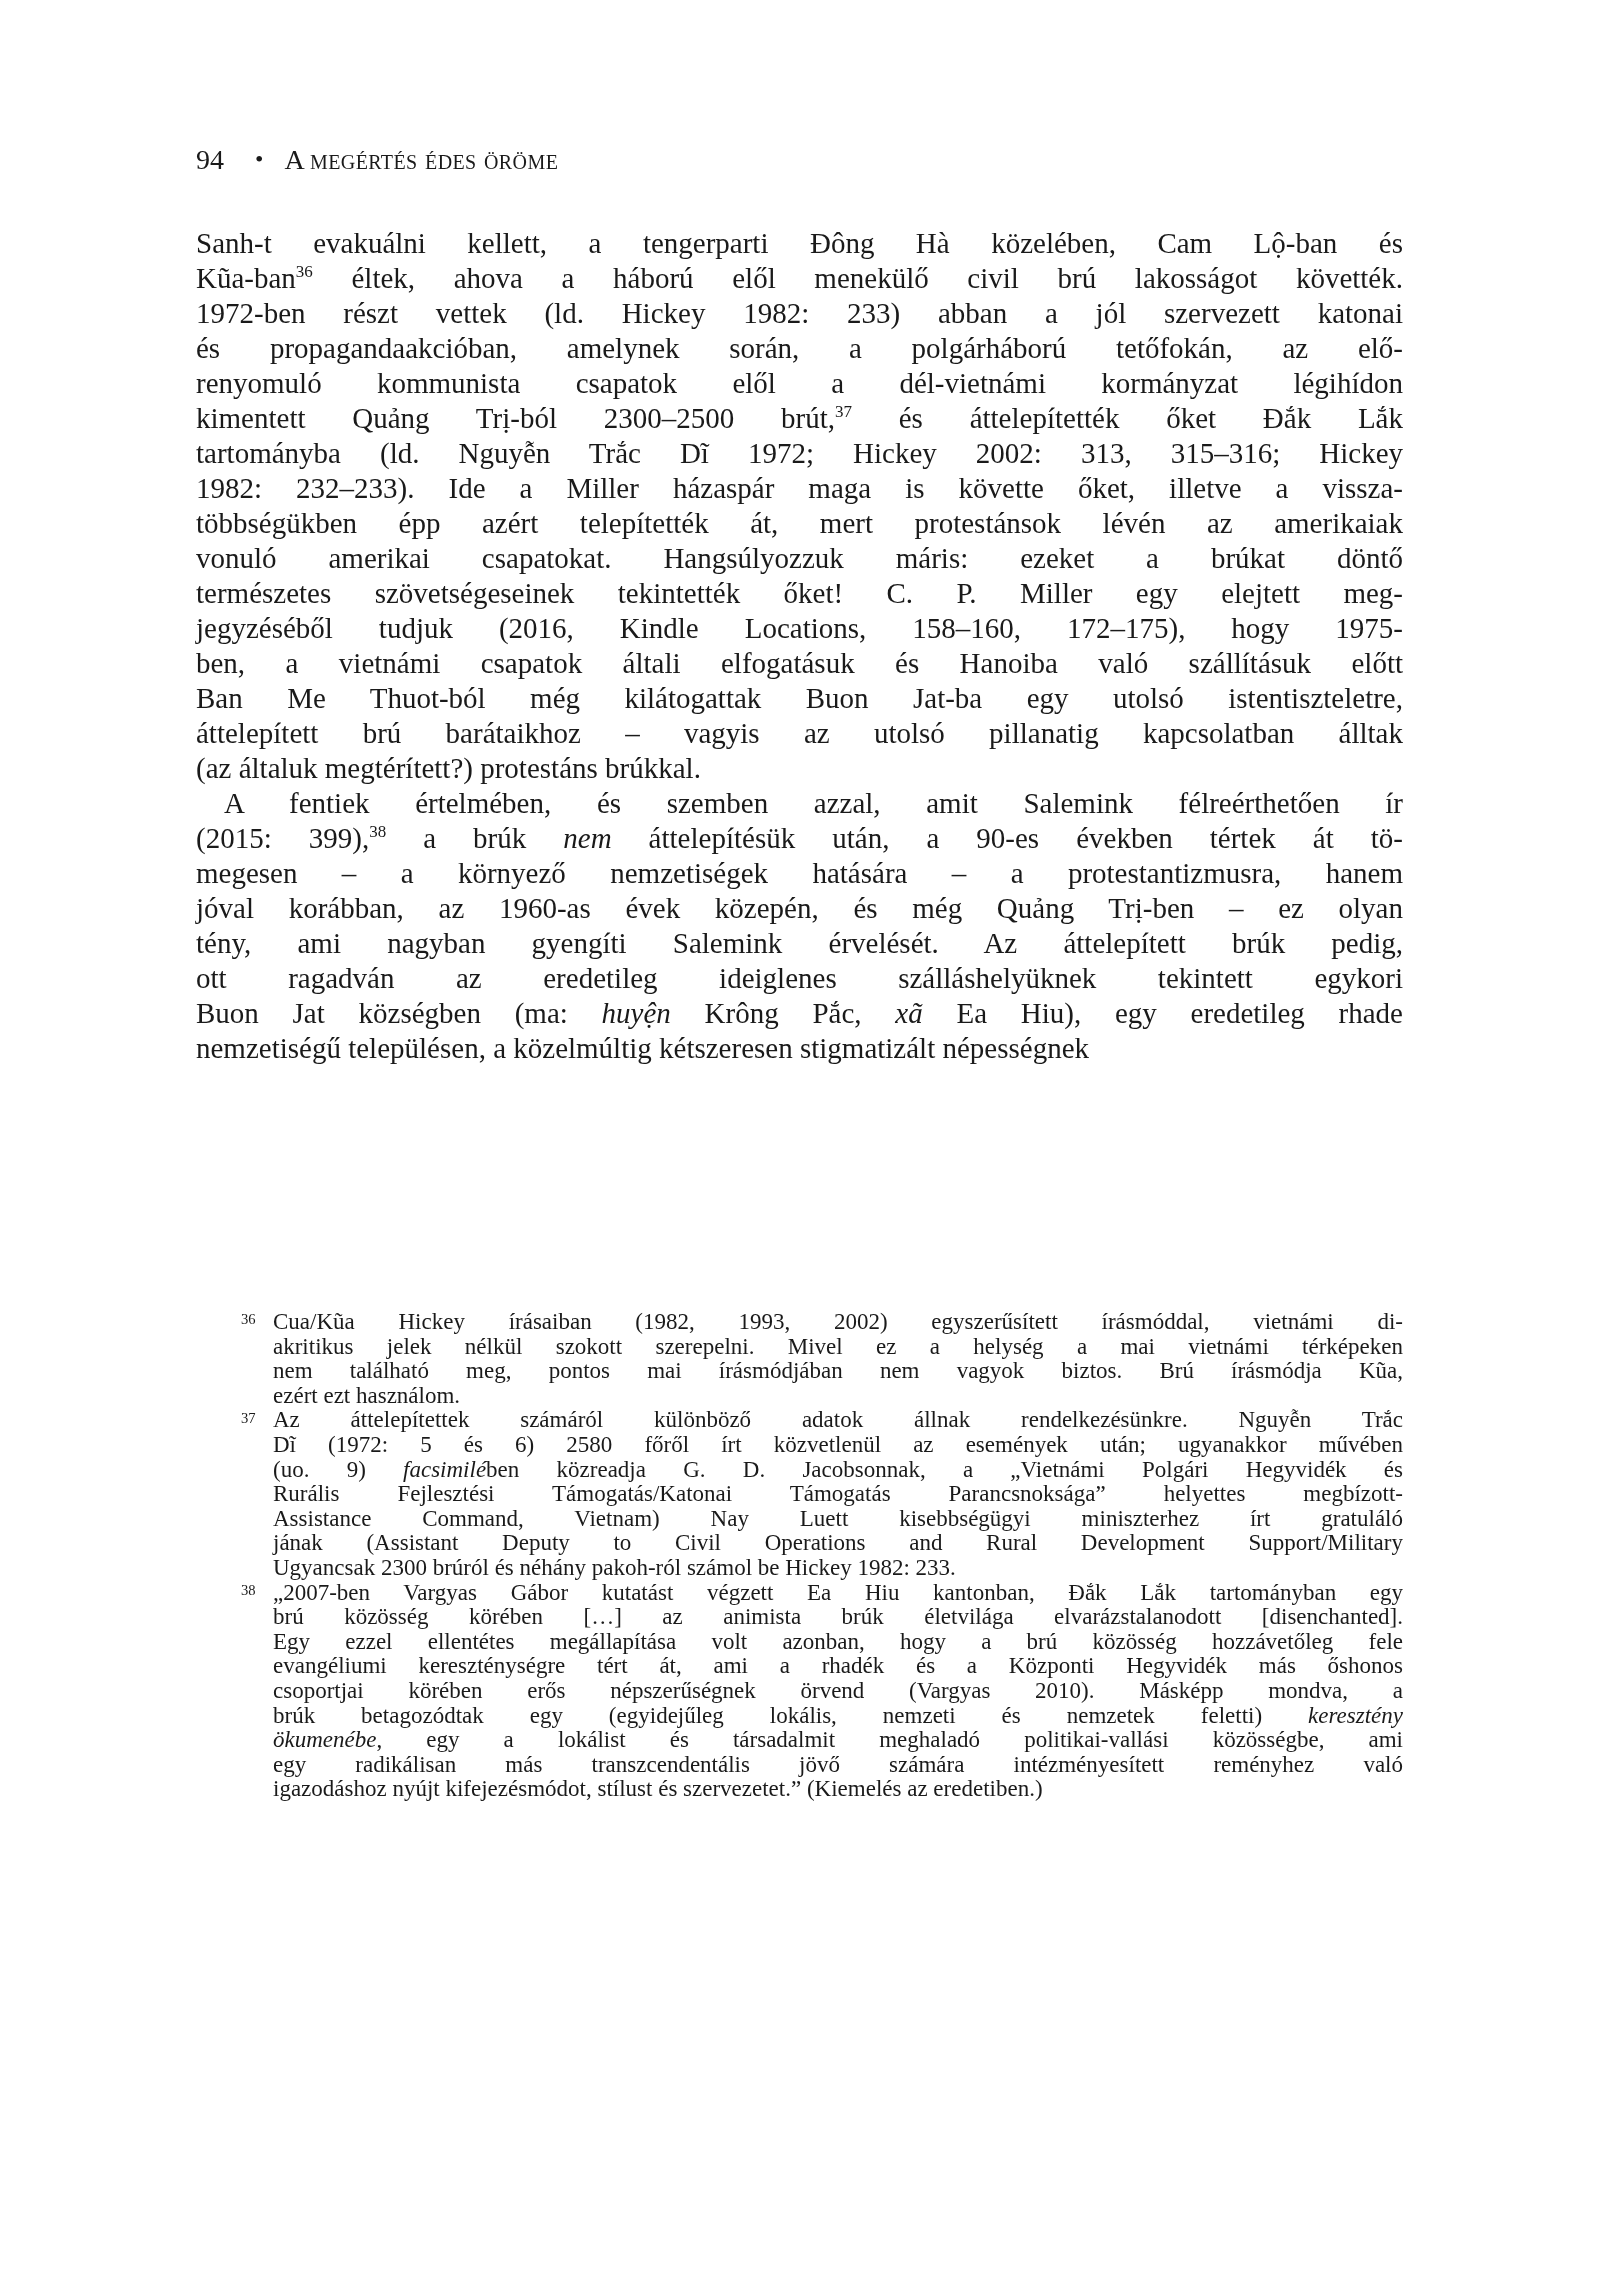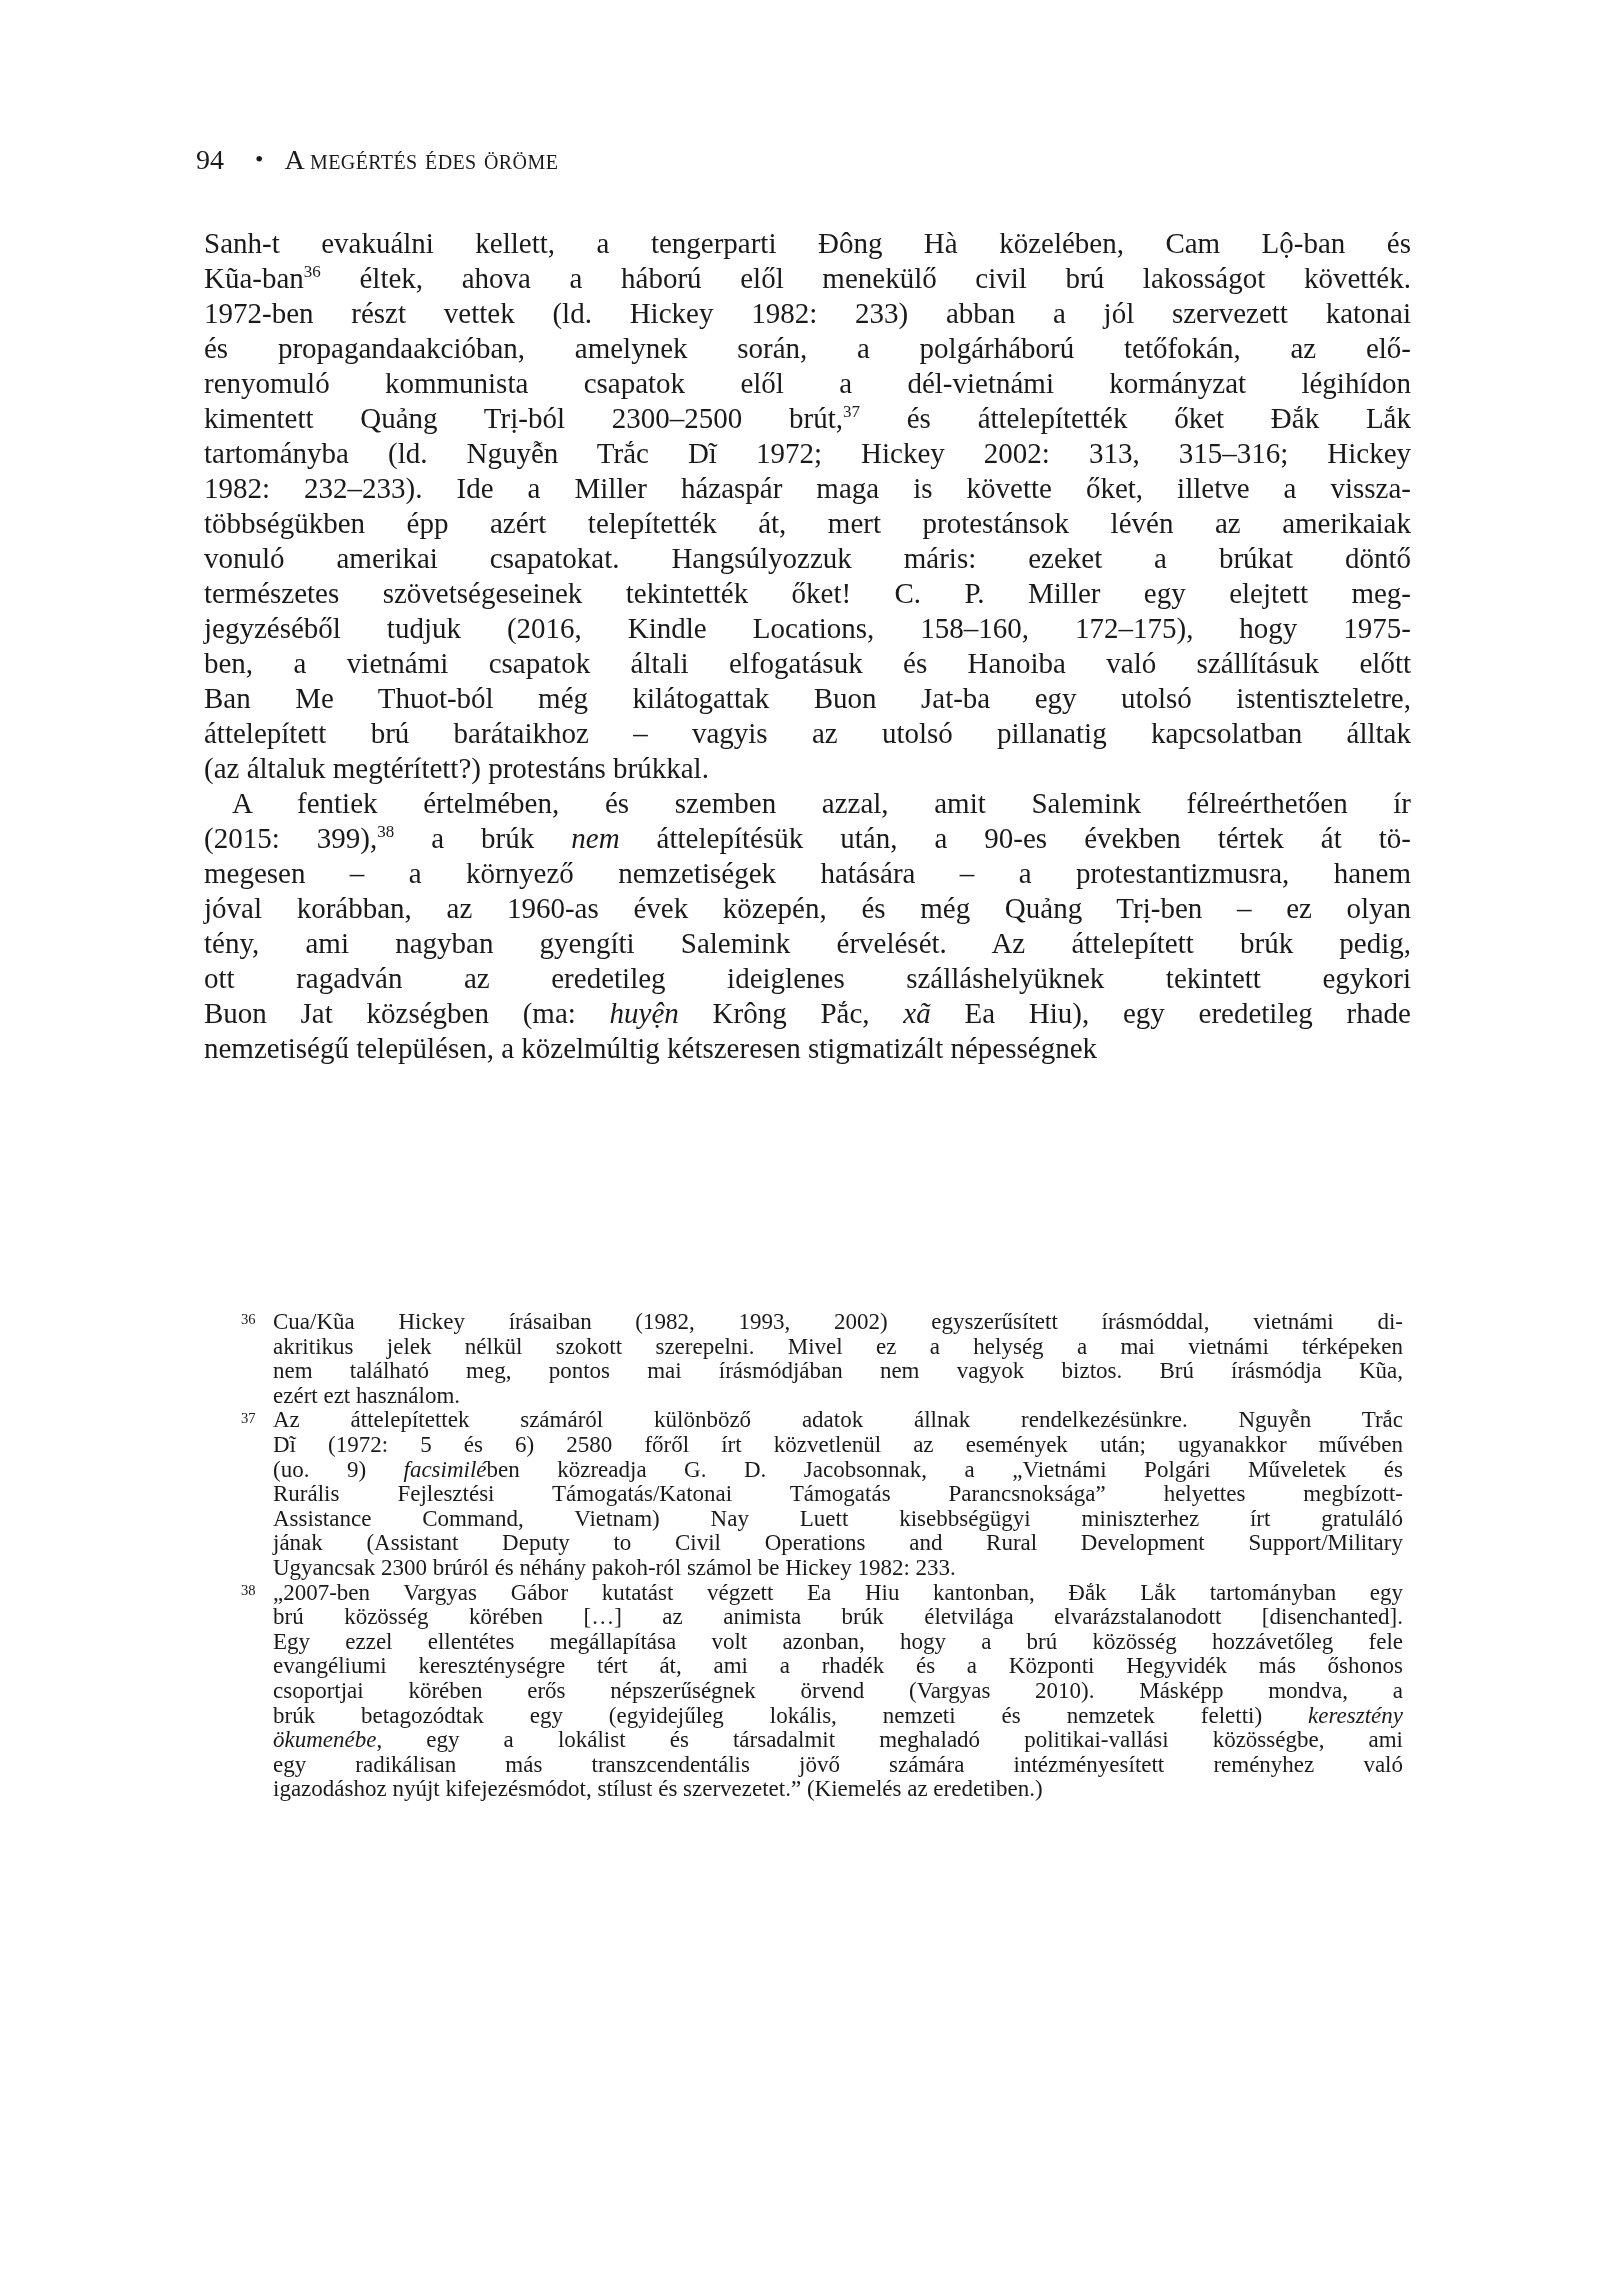--- a/index.html
+++ b/index.html
@@ -30,21 +30,21 @@
     white-space: nowrap;
   }
   .running-head .num { margin-right: 24px; }
   .running-head .bullet { margin-right: 15.5px; font-size: 24px; position: relative; top: -1.7px; }
   .running-head .title-first { }
   .running-head .title-sc { font-variant: small-caps; letter-spacing: 0.4px; text-align: right; }
 
   .body-text {
     position: absolute;
     top: 226px;
-    left: 8px;
+    left: 0;
     width: 1207px;
     font-size: 29px;
     line-height: 35px;
     text-align: justify;
     hyphens: manual;
   }
   .body-text p { margin: 0; }
   .line {
     display: block;
     text-align: justify;
@@ -146,21 +146,21 @@
         <span class="fn-num">36</span>
         <span class="fn-line"><span class="line-inner"><span>Cua/Kũa Hickey írásaiban (1982, 1993, 2002) egyszerűsített írásmóddal, vietnámi di-</span></span></span>
         <span class="fn-line"><span class="line-inner"><span>akritikus jelek nélkül szokott szerepelni. Mivel ez a helység a mai vietnámi térképeken</span></span></span>
         <span class="fn-line"><span class="line-inner"><span>nem található meg, pontos mai írásmódjában nem vagyok biztos. Brú írásmódja Kũa,</span></span></span>
         <span class="fn-line last"><span class="line-inner"><span>ezért ezt használom.</span></span></span>
       </div>
       <div class="footnote">
         <span class="fn-num">37</span>
         <span class="fn-line"><span class="line-inner"><span>Az áttelepítettek számáról különböző adatok állnak rendelkezésünkre. Nguyễn Trắc</span></span></span>
         <span class="fn-line"><span class="line-inner"><span>Dĩ (1972: 5 és 6) 2580 főről írt közvetlenül az események után; ugyanakkor művében</span></span></span>
-        <span class="fn-line"><span class="line-inner"><span>(uo. 9) </span><em>facsimilé</em><span>ben közreadja G. D. Jacobsonnak, a „Vietnámi Polgári Műveletek és</span></span></span>
+        <span class="fn-line"><span class="line-inner"><span>(uo. 9) </span><em>facsimilé</em><span>ben közreadja G. D. Jacobsonnak, a „Vietnámi Polgári Hegyvidék és</span></span></span>
         <span class="fn-line"><span class="line-inner"><span>Rurális Fejlesztési Támogatás/Katonai Támogatás Parancsnoksága” helyettes megbízott-</span></span></span>
         <span class="fn-line"><span class="line-inner"><span>Assistance Command, Vietnam) Nay Luett kisebbségügyi miniszterhez írt gratuláló</span></span></span>
         <span class="fn-line"><span class="line-inner"><span>jának (Assistant Deputy to Civil Operations and Rural Development Support/Military</span></span></span>
         <span class="fn-line last"><span class="line-inner"><span>Ugyancsak 2300 brúról és néhány pakoh-ról számol be Hickey 1982: 233.</span></span></span>
       </div>
       <div class="footnote">
         <span class="fn-num">38</span>
         <span class="fn-line"><span class="line-inner"><span>„2007-ben Vargyas Gábor kutatást végzett Ea Hiu kantonban, Đắk Lắk tartományban egy</span></span></span>
         <span class="fn-line"><span class="line-inner"><span>brú közösség körében […] az animista brúk életvilága elvarázstalanodott [disenchanted].</span></span></span>
         <span class="fn-line"><span class="line-inner"><span>Egy ezzel ellentétes megállapítása volt azonban, hogy a brú közösség hozzávetőleg fele</span></span></span>

